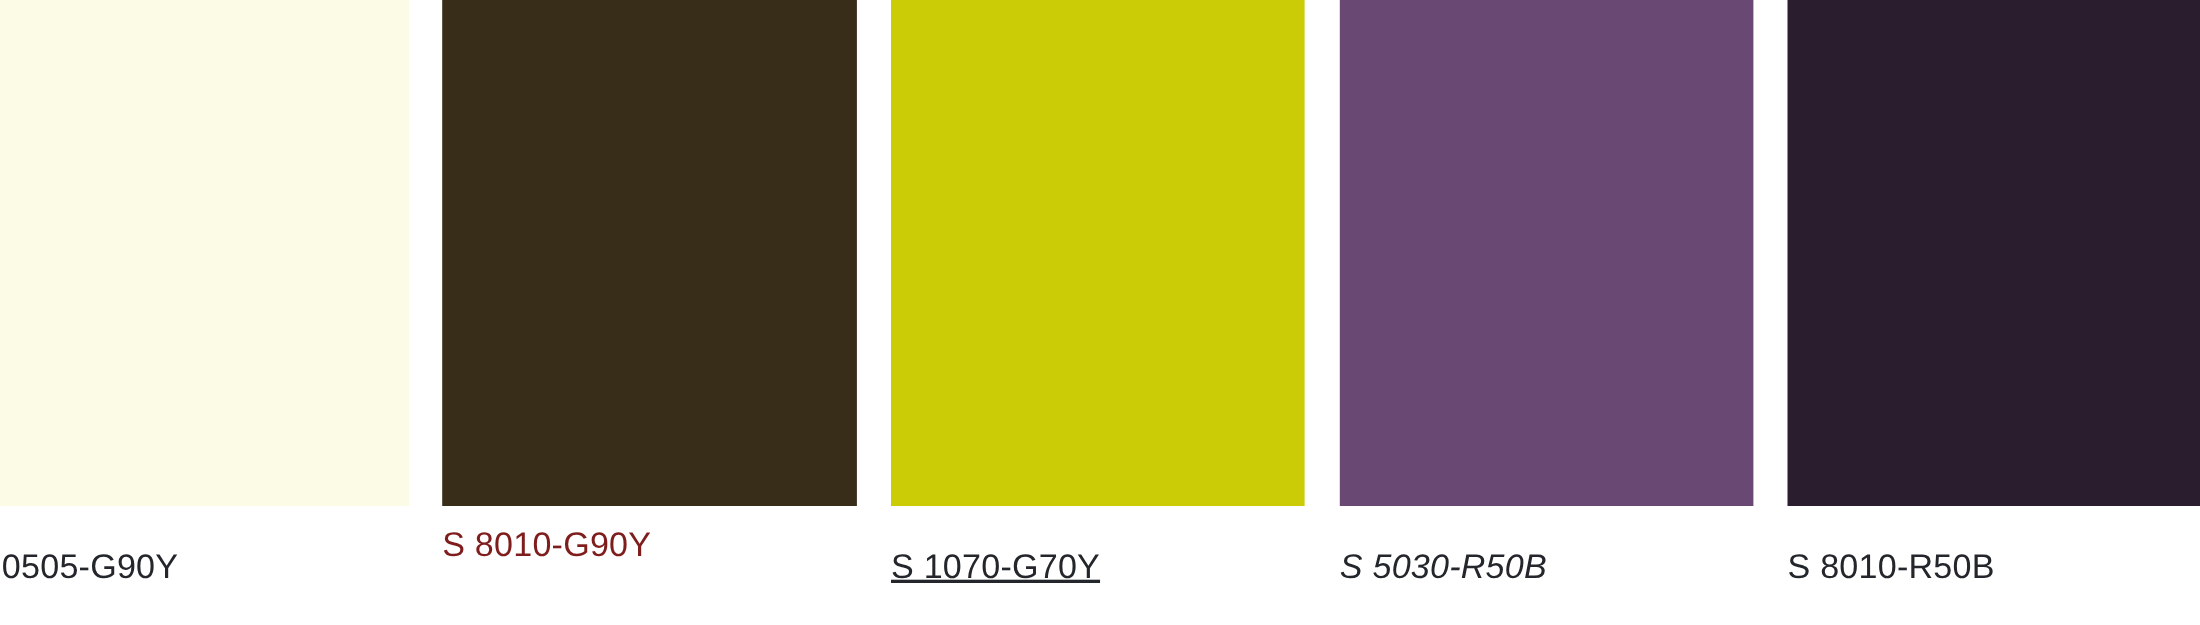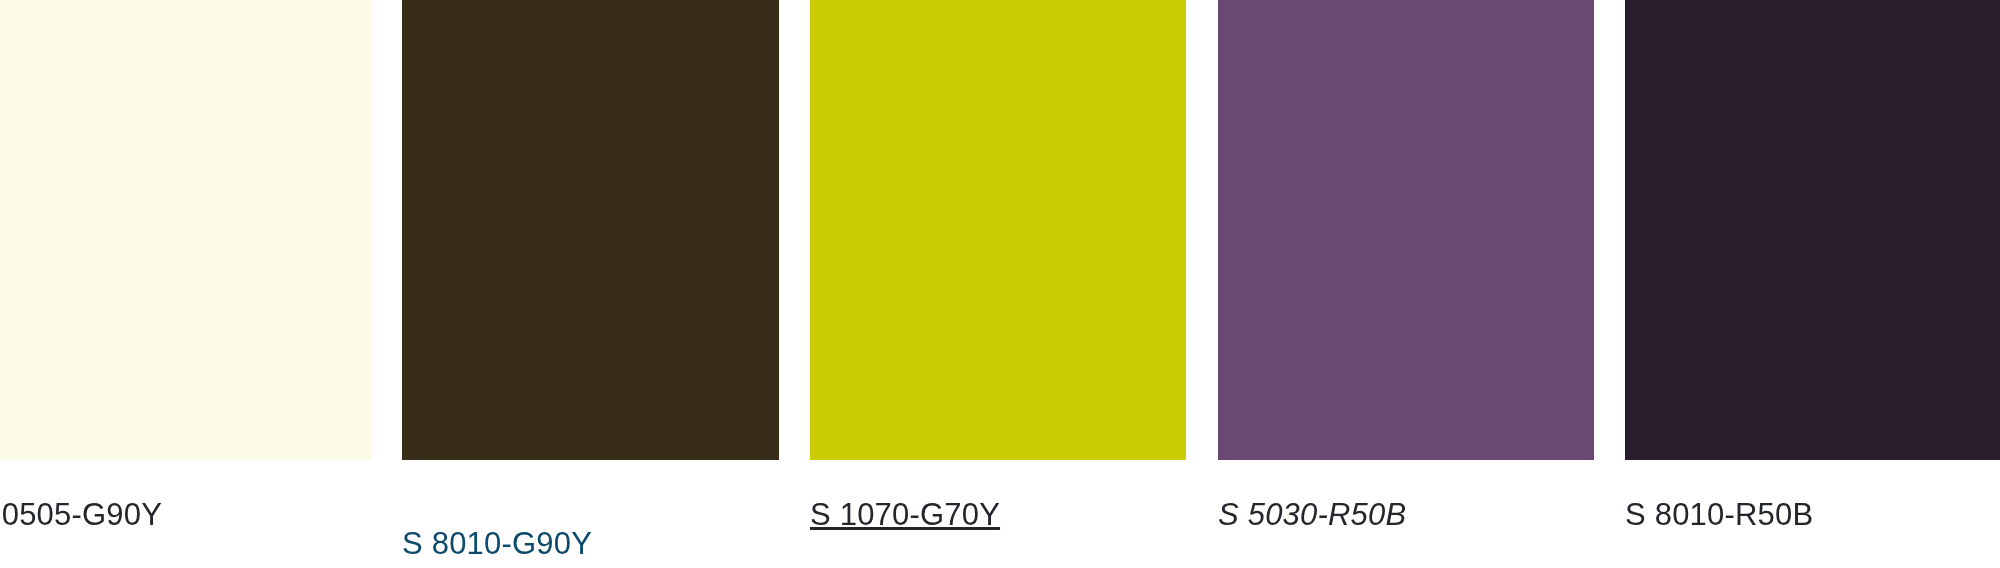--- a/index.html
+++ b/index.html
@@ -55,21 +55,21 @@
 </head>
 <body>
 
 <div id="palette" style="background: rgb(255, 255, 255);">
     <div class="swatch-cell" style="left: -28px; width: 400px;">
       <div class="swatch-chip" style="height: 460px; background: rgb(252, 251, 230);"></div>
       <div class="swatch-label" style="top: 494px; color: rgb(35, 38, 43);">S 0505-G90Y</div>
     </div>
     <div class="swatch-cell" style="left: 402px; width: 377px;">
       <div class="swatch-chip" style="height: 460px; background: rgb(56, 45, 25);"></div>
-      <div class="swatch-label" style="top: 523px; color: #0c4a6e;">S 8010-G90Y</div>
+      <div class="swatch-label" style="top: 474px; color: #7f1d1d;">S 8010-G90Y</div>
     </div>
     <div class="swatch-cell" style="left: 810px; width: 376px;">
       <div class="swatch-chip" style="height: 460px; background: rgb(203, 204, 6);"></div>
       <div class="swatch-label" style="top: 494px; color: rgb(35, 38, 43); text-decoration: underline;">S 1070-G70Y</div>
     </div>
     <div class="swatch-cell" style="left: 1218px; width: 376px;">
       <div class="swatch-chip" style="height: 460px; background: rgb(106, 72, 116);"></div>
       <div class="swatch-label" style="top: 494px; color: rgb(35, 38, 43); font-style: italic;">S 5030-R50B</div>
     </div>
     <div class="swatch-cell" style="left: 1625px; width: 403px;">

